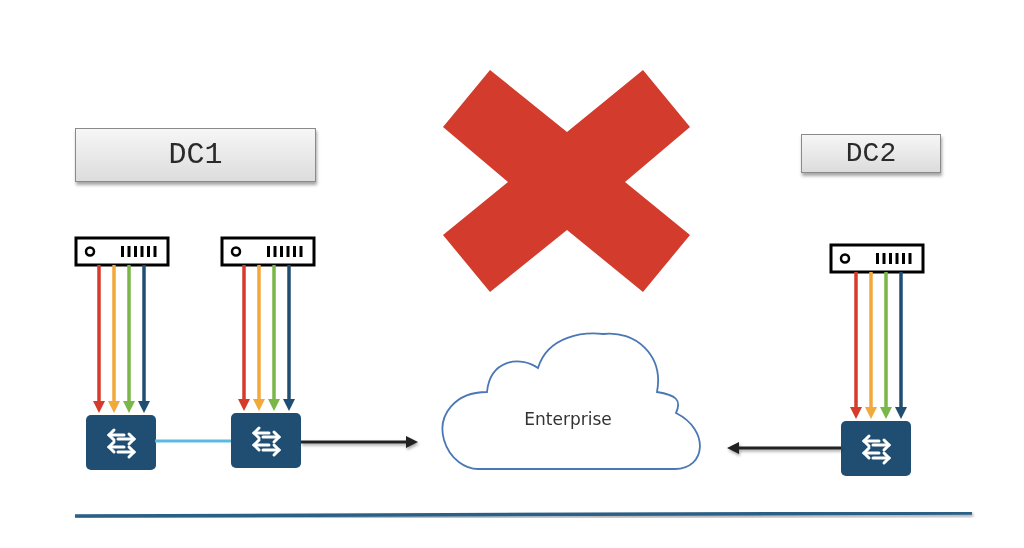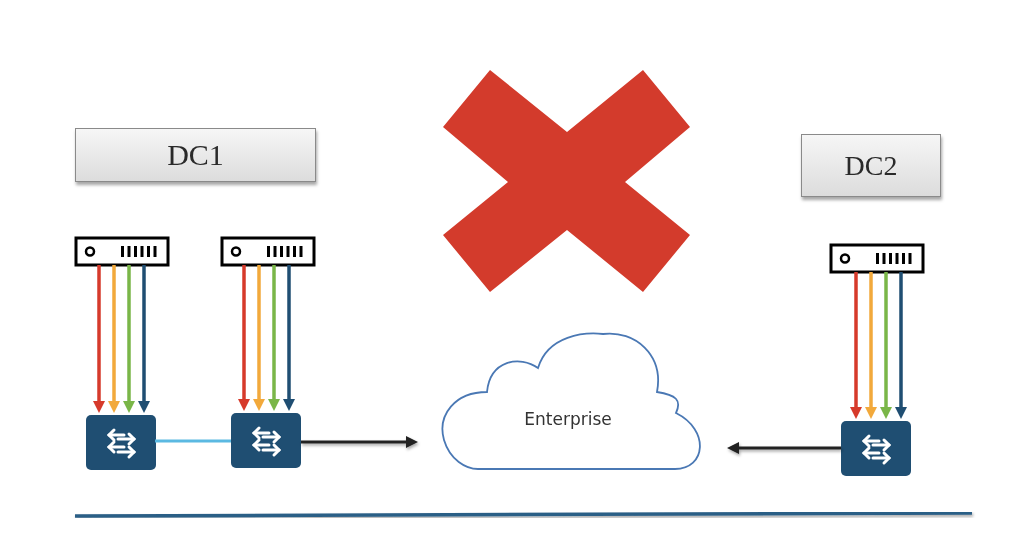--- a/index.html
+++ b/index.html
@@ -3,26 +3,26 @@
 <meta charset="utf-8">
 <style>
   html, body { margin: 0; padding: 0; background: #ffffff; }
   body { width: 1024px; height: 548px; position: relative; overflow: hidden; font-family: "Liberation Sans", sans-serif; }
   .label-box {
     position: absolute;
     background: linear-gradient(to bottom, #f6f6f6 0%, #dcdcdc 100%);
     border: 1.5px solid #8a8a8a;
     box-shadow: 1px 3px 3px rgba(0,0,0,0.35);
     display: flex; align-items: center; justify-content: center;
-    font-family: Liberation Serif, serif;
+    font-family: Liberation Mono, monospace;
     color: #2a2a2a;
     box-sizing: border-box;
   }
   #dc1-box { left: 75px; top: 128px; width: 241px; height: 54px; font-size: 30px; }
-  #dc2-box { left: 801px; top: 134px; width: 140px; height: 63px; font-size: 28px; }
+  #dc2-box { left: 801px; top: 134px; width: 140px; height: 39px; font-size: 28px; }
   svg#diagram { position: absolute; left: 0; top: 0; }
   .cloud-label { font-family: "DejaVu Sans", sans-serif; font-size: 17px; fill: #333; }
 </style>
 </head>
 <body>
 
 <div id="dc1-box" class="label-box">DC1</div>
 <div id="dc2-box" class="label-box">DC2</div>
 
 <svg id="diagram" width="1024" height="548" viewBox="0 0 1024 548">

